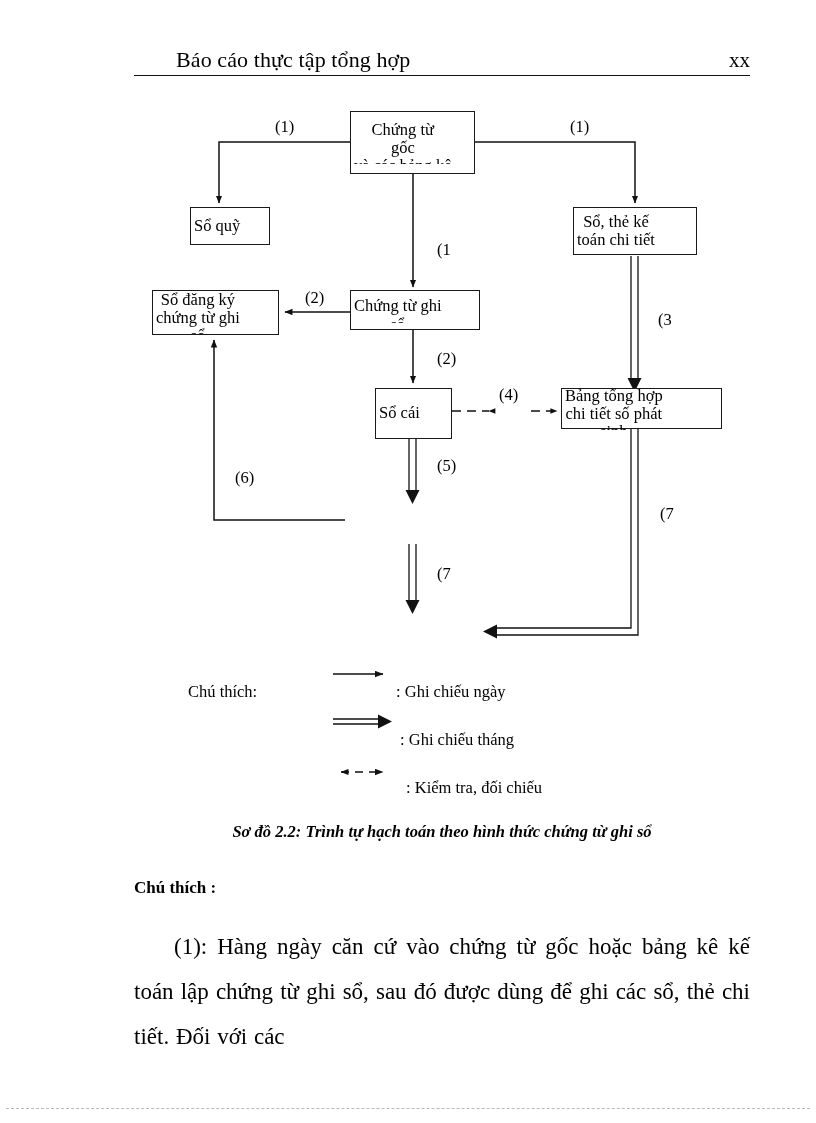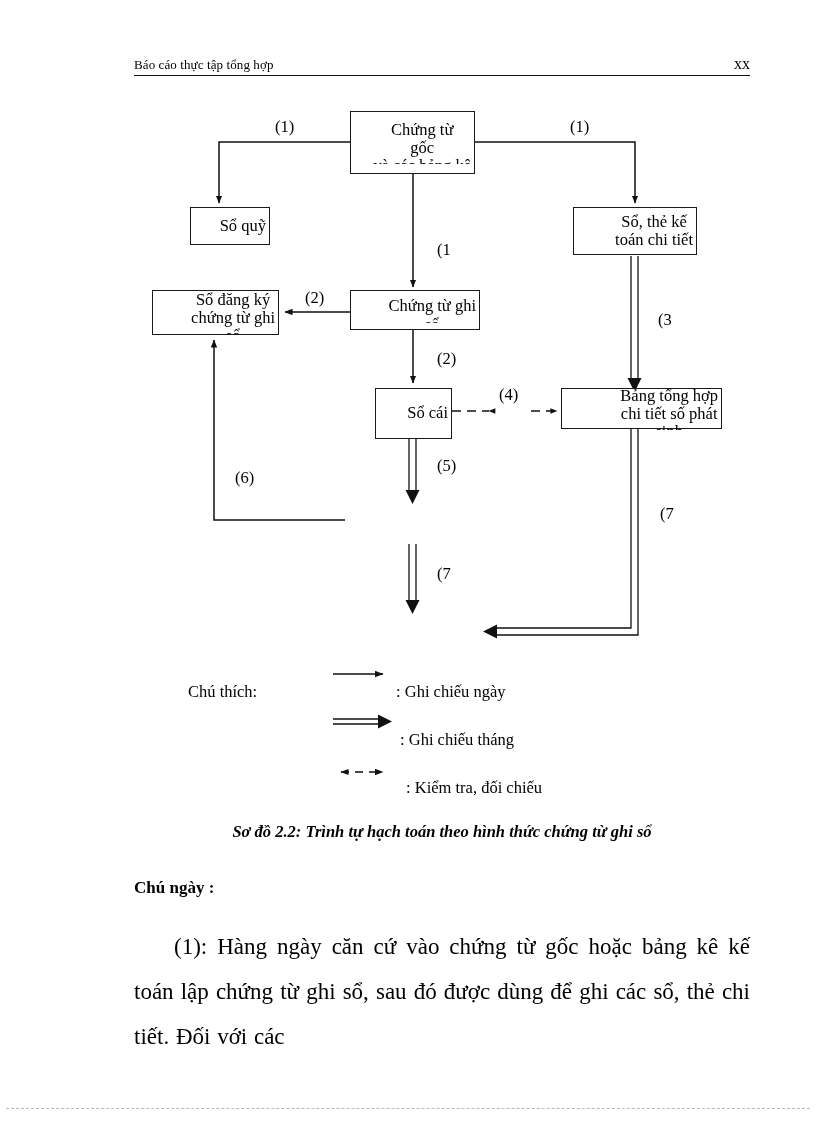--- a/index.html
+++ b/index.html
@@ -24,25 +24,26 @@
     width: 616px;
     height: 30px;
     border-bottom: 1.4px solid #111;
     display: flex;
     align-items: flex-end;
     justify-content: space-between;
     padding-bottom: 2px;
     box-sizing: border-box;
   }
   .page-header .ttl {
-    font-size: 13px;
+    font-size: 22px;
     letter-spacing: .1px;
+    margin-left: 42px;
   }
   .page-header .pg {
-    font-size: 16px;
+    font-size: 21px;
   }
 
   
   .diagram {
     position: absolute;
     left: 0;
     top: 0;
     width: 816px;
     height: 820px;
   }
@@ -54,21 +55,21 @@
   }
 
   
   .node {
     position: absolute;
     border: 1.4px solid #1a1a1a;
     background: #ffffff;
     box-sizing: border-box;
     display: flex;
     align-items: center;
-    justify-content: flex-end;
+    justify-content: flex-start;
     text-align: center;
     font-size: 16.5px;
     line-height: 1.12;
     z-index: 3;
     padding: 0 3px;
   }
   .node span { display: block; }
   .node .clip {
     display: block;
     overflow: hidden;
@@ -297,16 +298,16 @@
       <path d="M341,772 L383,772" stroke="#111" stroke-width="1.6" fill="none" stroke-dasharray="8,6" marker-start="url(#lhb)" marker-end="url(#lh)"></path>
     </g>
   </svg>
 
   <div class="legend-row-text" style="left:396px; top:682px;">: Ghi chiếu ngày</div>
   <div class="legend-row-text" style="left:400px; top:730px;">: Ghi chiếu tháng</div>
   <div class="legend-row-text" style="left:406px; top:778px;">: Kiểm tra, đối chiếu</div>
 </div>
 
 <div class="caption">Sơ đồ 2.2: Trình tự hạch toán theo hình thức chứng từ ghi sổ</div>
-<div class="note-title">Chú ngày :</div>
+<div class="note-title">Chú thích :</div>
 <div class="body-para">(1): Hàng ngày căn cứ vào chứng từ gốc hoặc bảng kê kế toán lập chứng từ ghi sổ, sau đó được dùng để ghi các sổ, thẻ chi tiết. Đối với các</div>
 
 <div class="footer-rule"></div>
 
 </body></html>

